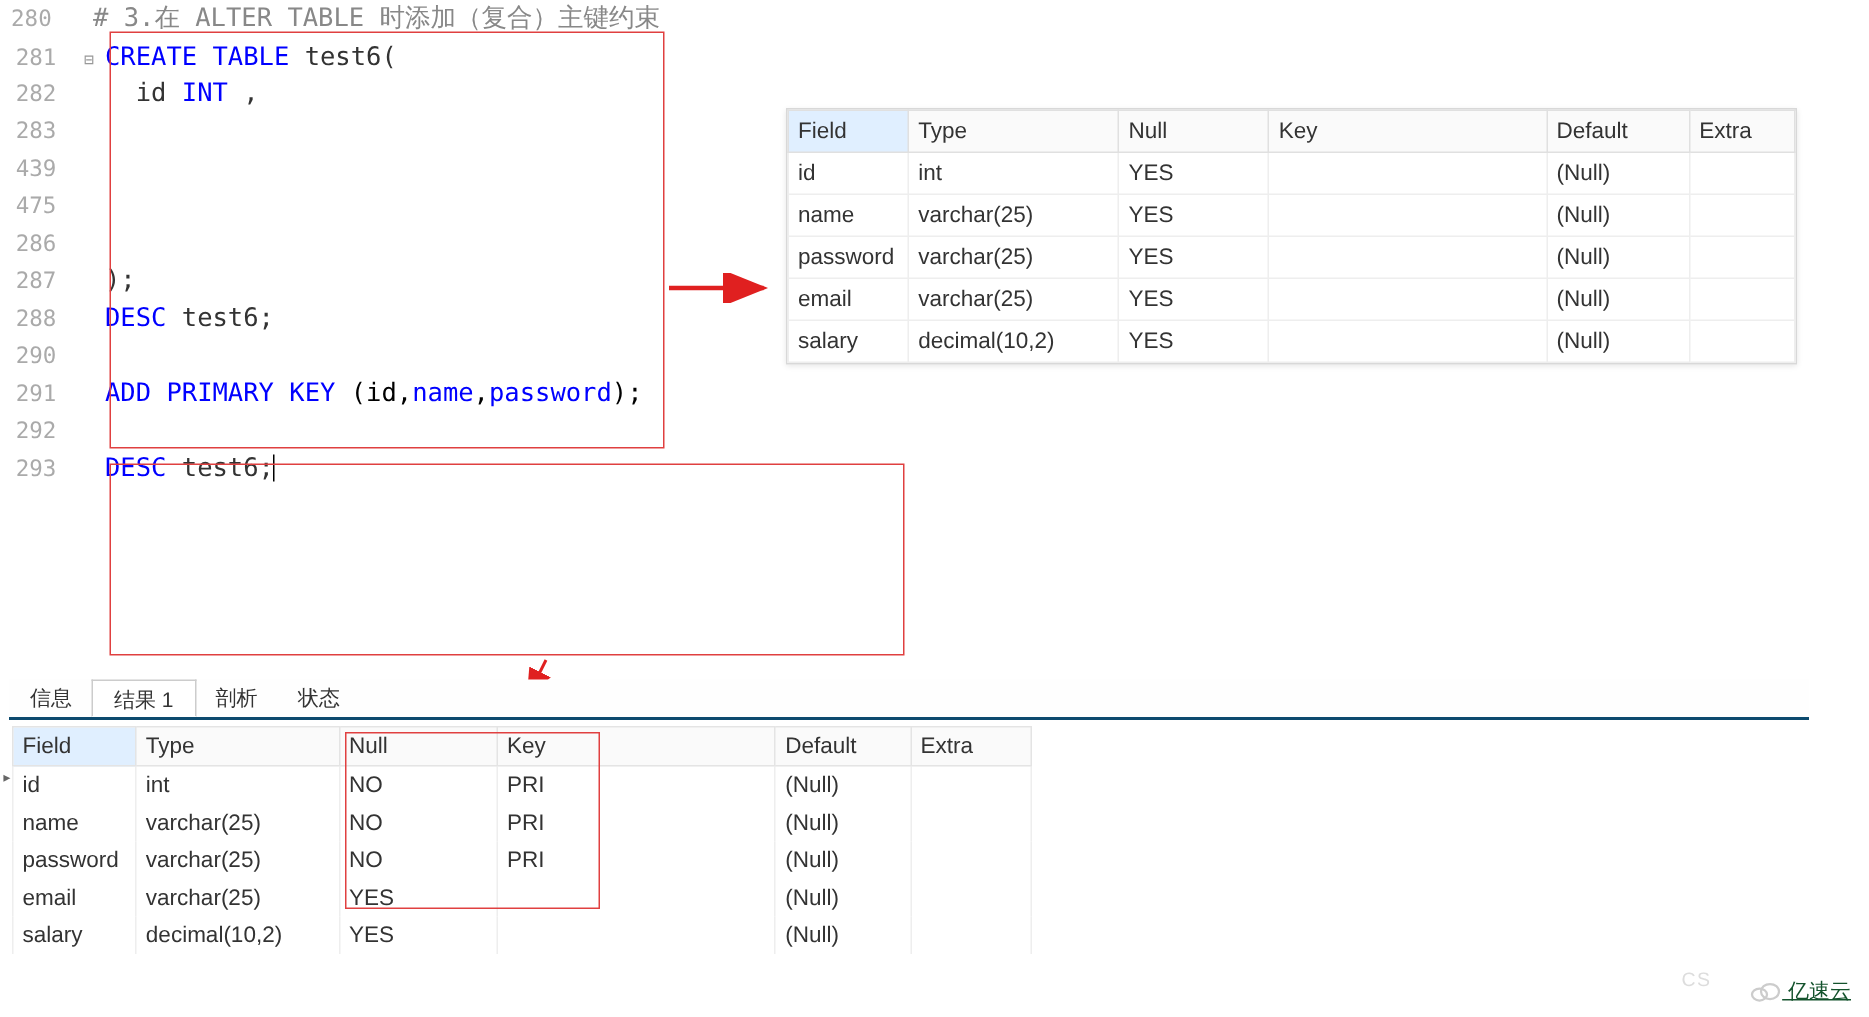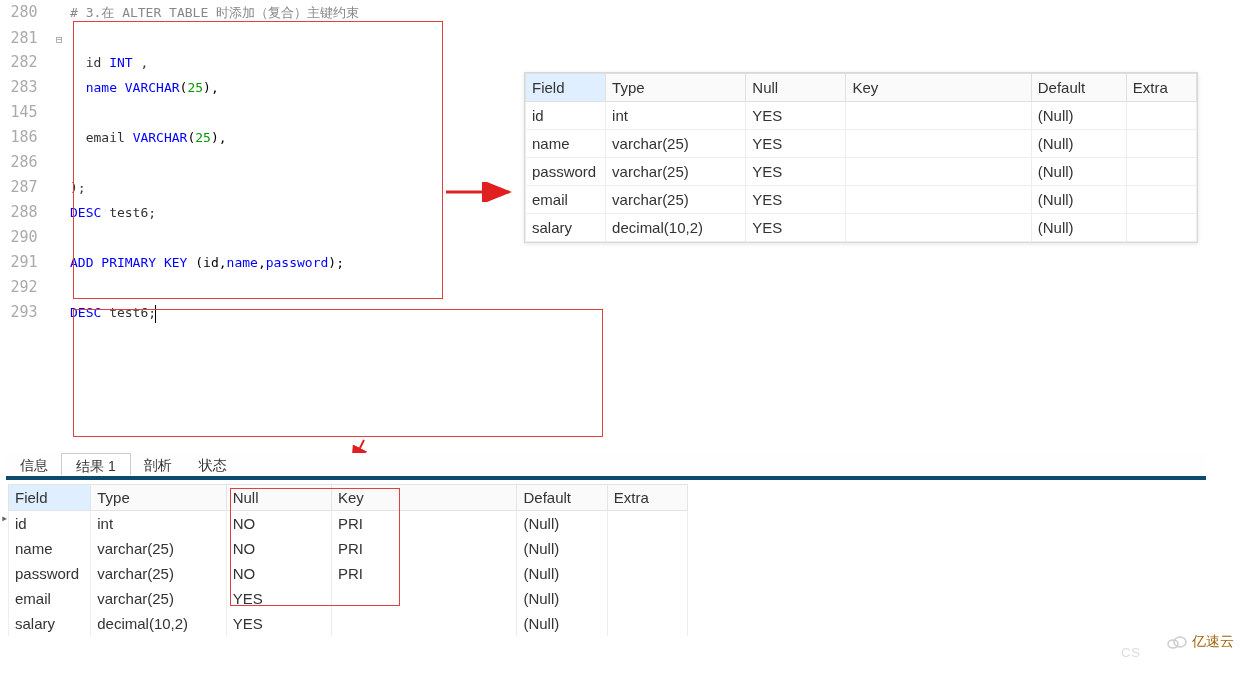--- a/index.html
+++ b/index.html
@@ -34,21 +34,21 @@
       font-size: 15px;
     }
     .fold-gutter {
       width: 14px;
       color: #999;
       font-size: 11px;
       padding-top: 2px;
     }
     .code-content {
       white-space: pre;
-      font-size: 13px;
+      font-size: 17px;
     }
     .kw { color: #0000ff; }
     .type { color: #0000ff; }
     .num { color: #009900; font-weight: 500;}
     .comment { color: #888; }
     .ident { color: #333; }
 
     .red-box1 {
       position: absolute;
       border: 1.5px solid #e04040;
@@ -124,21 +124,21 @@
       color: #333;
     }
     .null-cell { color: #aaa; }
 
     .tabs-bar {
       position: absolute;
       left: 6px;
       top: 453px;
       width: 1200px;
       height: 27px;
-      border-bottom: 4px solid #0c4a6e;
+      border-bottom: 2px solid #0c4a6e;
       display: flex;
       font-family: "Microsoft YaHei", sans-serif;
       font-size: 14px;
       background: #fefefe;
     }
     .tab {
       padding: 4px 14px 2px;
       border: 1px solid #ccc;
       border-bottom: none;
       background: #f4f4f4;
@@ -187,24 +187,25 @@
     .row-marker {
       position: absolute;
       left: 1px;
       top: 511px;
       color: #666;
       font-size: 12px;
     }
     .watermark {
       position: absolute;
       right: 12px;
-      bottom: 27px;
-      color: #a16207;
+      bottom: 8px;
+      color: #14532d;
       font-size: 14px;
       font-family: sans-serif;
+      text-decoration: underline;
     }
     .watermark svg { vertical-align: middle; }
     .cs-mark { position:absolute; right:105px; bottom:18px; color:#ddd; font-size:13px; font-family: sans-serif; letter-spacing:1px;margin-left:20px;}
     .cursor-caret {
       display: inline-block;
       width: 1px;
       height: 18px;
       background: #000;
       vertical-align: middle;
       margin-left: -1px;
@@ -215,39 +216,38 @@
 
 <div class="code-editor" id="code-editor">
     <div class="code-line">
       <span class="line-number">280</span>
       <span class="fold-gutter"></span>
       <span class="code-content"><span class="comment"># 3.在 ALTER TABLE 时添加（复合）主键约束</span></span>
     </div>
     <div class="code-line">
       <span class="line-number">281</span>
       <span class="fold-gutter">⊟</span>
+      <span class="code-content"><span class="kw">CREATE</span> <span class="kw">TABLE</span> <span class="ident">test6(</span></span>
     </div>
     <div class="code-line">
       <span class="line-number">282</span>
       <span class="fold-gutter"></span>
       <span class="code-content">  <span class="ident">id</span> <span class="type">INT</span> <span class="ident">,</span></span>
     </div>
     <div class="code-line">
       <span class="line-number">283</span>
       <span class="fold-gutter"></span>
-      <span class="code-content">  <span class="kw">name</span> <span class="type">VARCHAR</span>(<span class="num">25</span>),</span>
-    </div>
-    <div class="code-line">
-      <span class="line-number">145</span>
-      <span class="fold-gutter"></span>
-    </div>
-    <div class="code-line">
-      <span class="line-number">186</span>
-      <span class="fold-gutter"></span>
-      <span class="code-content">  <span class="ident">email</span> <span class="type">VARCHAR</span>(<span class="num">25</span>),</span>
+    </div>
+    <div class="code-line">
+      <span class="line-number">439</span>
+      <span class="fold-gutter"></span>
+    </div>
+    <div class="code-line">
+      <span class="line-number">475</span>
+      <span class="fold-gutter"></span>
     </div>
     <div class="code-line">
       <span class="line-number">286</span>
       <span class="fold-gutter"></span>
     </div>
     <div class="code-line">
       <span class="line-number">287</span>
       <span class="fold-gutter"></span>
       <span class="code-content"><span class="ident">);</span></span>
     </div>

